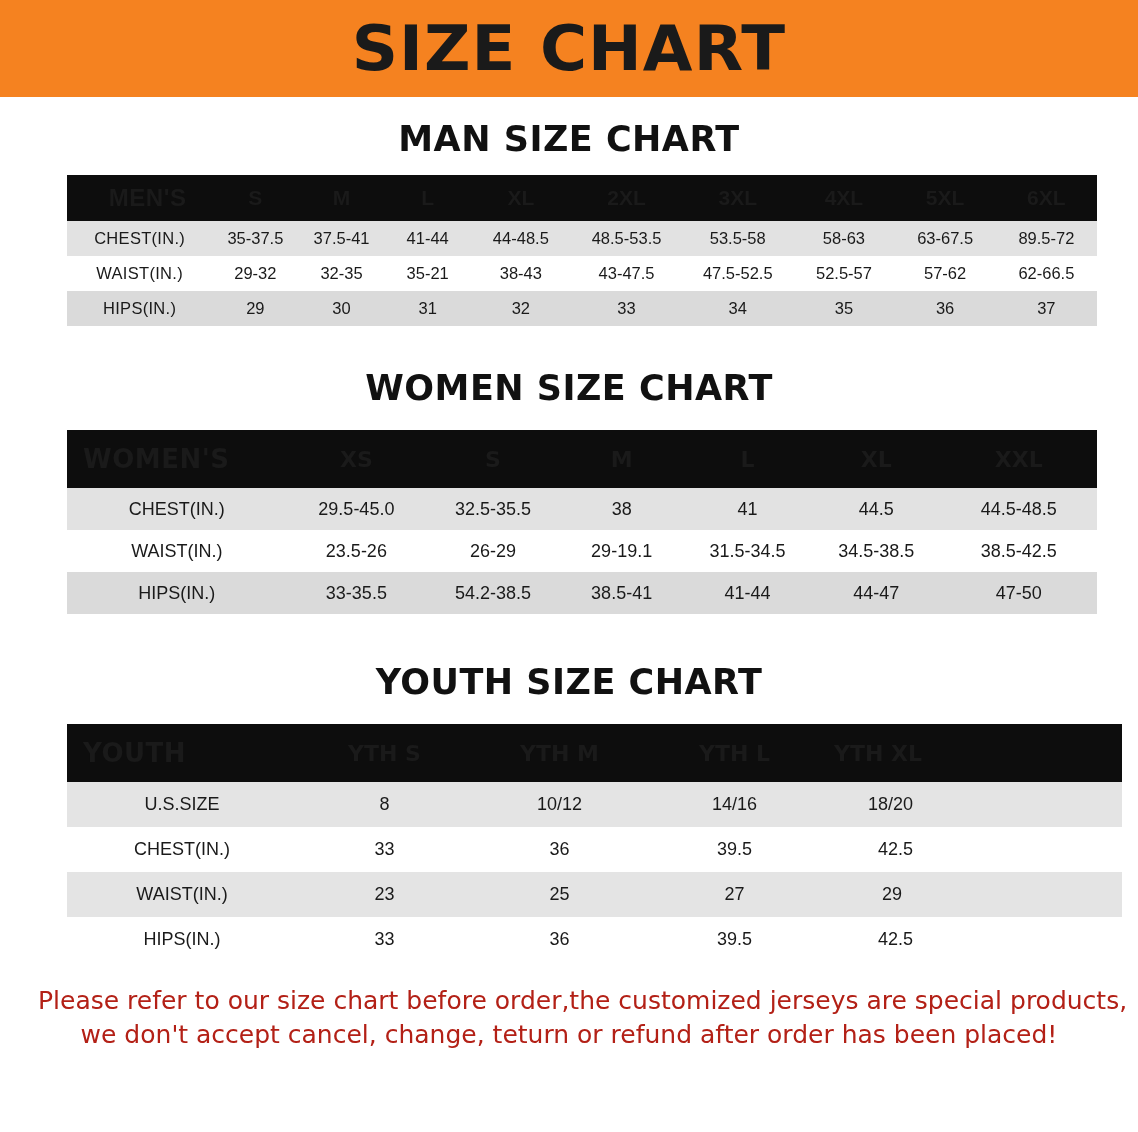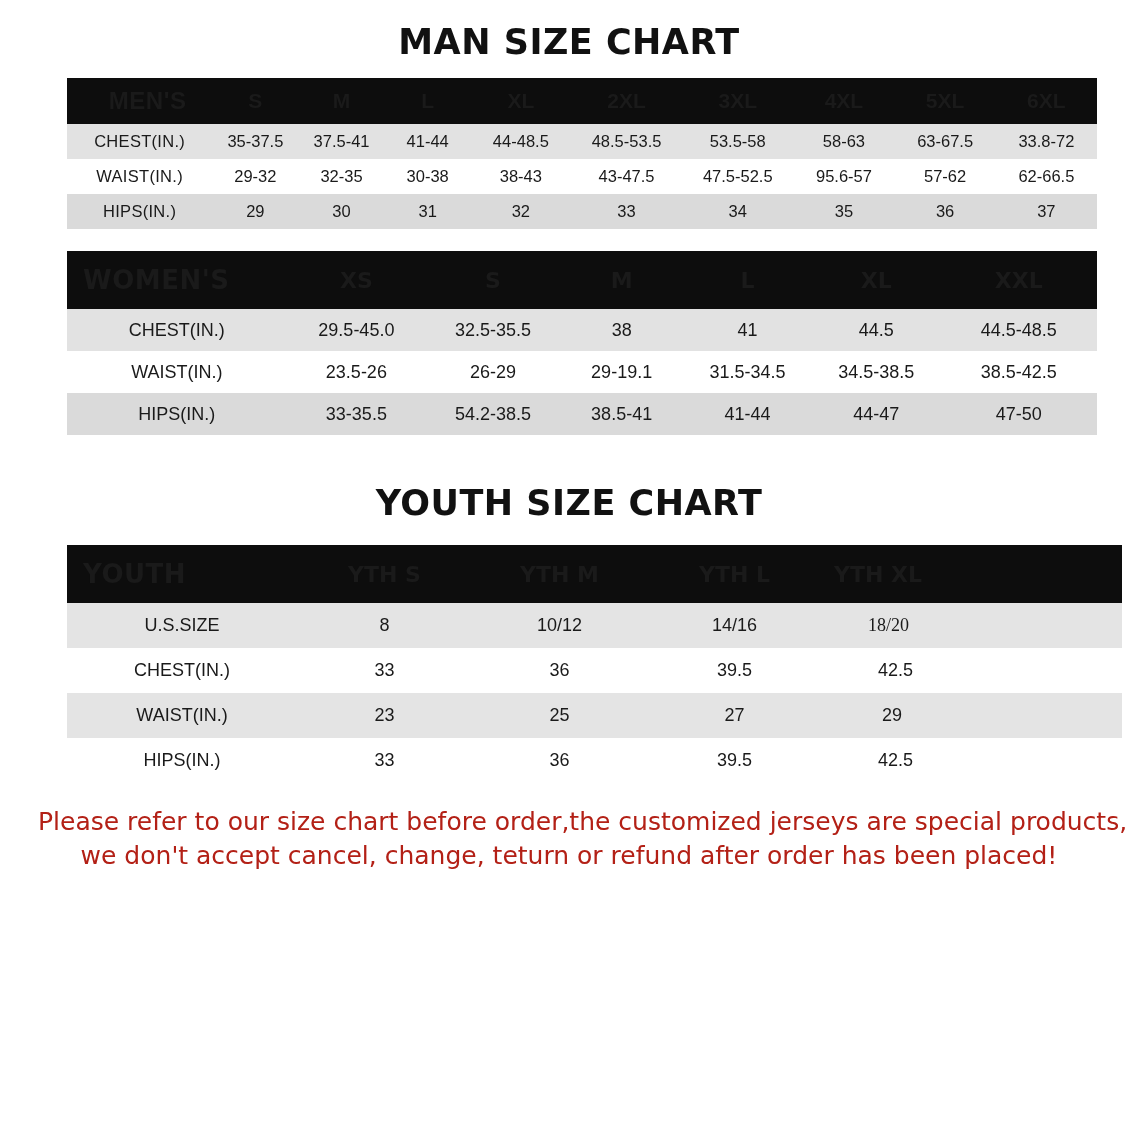--- a/index.html
+++ b/index.html
@@ -144,20 +144,23 @@
     line-height: 1.35;
     text-align: center;
   }
   .note div { white-space: nowrap; }
 </style>
 </head>
 <body>
 
 <div class="page">
 
+  <div class="banner">
+    <div class="banner-title">SIZE CHART</div>
+  </div>
 
   <div class="section-title mst">MAN SIZE CHART</div>
 
   <div class="tbl-wrap" style="margin-top:16px;">
     <table class="men-table">
       <colgroup>
         <col style="width:145px">
         <col style="width:86px">
           <col style="width:86px">
           <col style="width:86px">
@@ -184,50 +187,51 @@
         <tr class="row-shade-a">
           <td class="first">CHEST(IN.)</td>
           <td>35-37.5</td>
           <td>37.5-41</td>
           <td>41-44</td>
           <td>44-48.5</td>
           <td>48.5-53.5</td>
           <td>53.5-58</td>
           <td>58-63</td>
           <td>63-67.5</td>
-          <td>33.8-72</td>
+          <td>89.5-72</td>
         </tr>
         <tr class="row-shade-b">
           <td class="first">WAIST(IN.)</td>
           <td>29-32</td>
           <td>32-35</td>
-          <td>30-38</td>
+          <td>35-21</td>
           <td>38-43</td>
           <td>43-47.5</td>
           <td>47.5-52.5</td>
-          <td>95.6-57</td>
+          <td>52.5-57</td>
           <td>57-62</td>
           <td>62-66.5</td>
         </tr>
         <tr class="row-shade-c">
           <td class="first">HIPS(IN.)</td>
           <td>29</td>
           <td>30</td>
           <td>31</td>
           <td>32</td>
           <td>33</td>
           <td>34</td>
           <td>35</td>
           <td>36</td>
           <td>37</td>
         </tr>
       </tbody>
     </table>
   </div>
 
+  <div class="section-title wst">WOMEN SIZE CHART</div>
 
   <div class="tbl-wrap" style="margin-top:22px;">
     <table class="women-table">
       <colgroup>
         <col style="width:205px">
         <col style="width:130px">
           <col style="width:125px">
           <col style="width:115px">
         <col style="width:120px">
           <col style="width:120px">
@@ -291,21 +295,21 @@
           <td>YTH S</td>
           <td>YTH M</td>
           <td>YTH L</td>
           <td style="text-align:left;padding-left:12px;">YTH XL</td>
         </tr>
         <tr class="youth-row-a">
           <td>U.S.SIZE</td>
           <td>8</td>
           <td>10/12</td>
           <td>14/16</td>
-          <td style="text-align:left;padding-left:46px;font-family:Liberation Serif, serif;">18/20</td>
+          <td style="text-align:left;padding-left:46px;">18/20</td>
         </tr>
         <tr class="youth-row-b">
           <td>CHEST(IN.)</td>
           <td>33</td>
           <td>36</td>
           <td>39.5</td>
           <td style="text-align:left;padding-left:56px;">42.5</td>
         </tr>
         <tr class="youth-row-a">
           <td>WAIST(IN.)</td>

